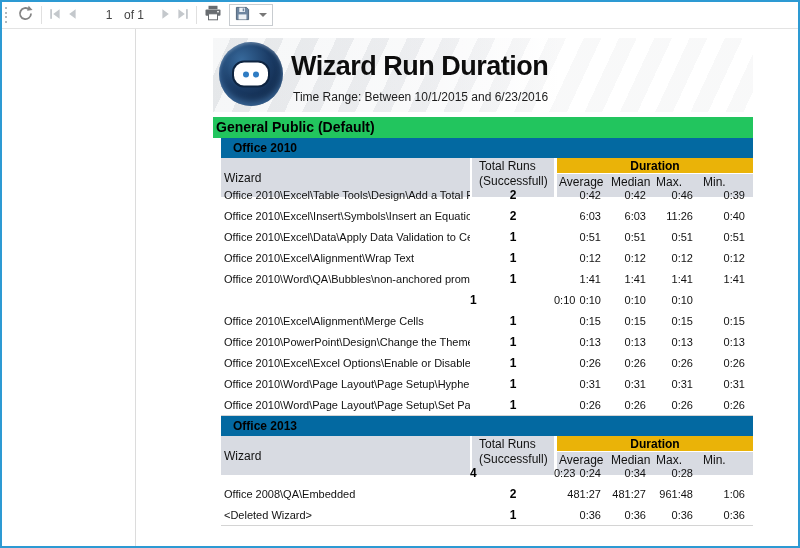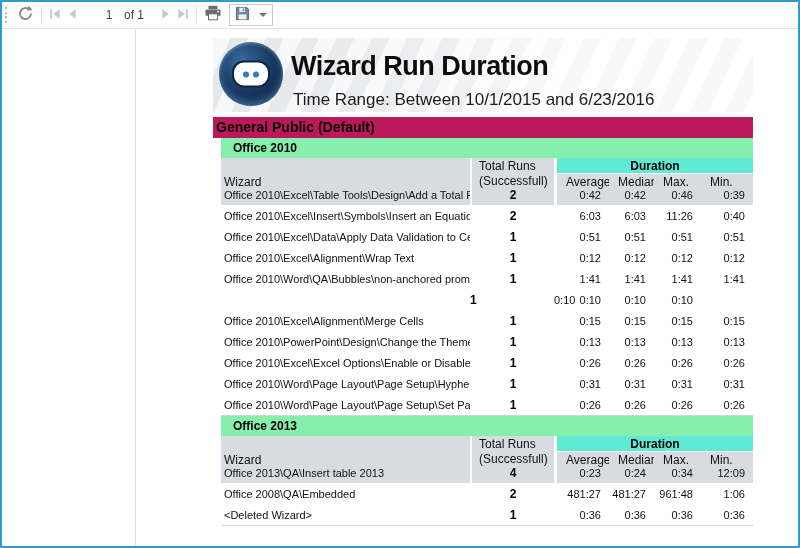--- a/index.html
+++ b/index.html
@@ -32,38 +32,38 @@
     background:repeating-linear-gradient(115deg, rgba(255,255,255,.55) 0 16px, rgba(120,125,135,.05) 16px 32px);
     pointer-events:none; }
   .logo { position:absolute; left:6px; top:4px; width:64px; height:64px; border-radius:50%;
     background:radial-gradient(circle at 35% 28%, #37699b 0%, #1b3c66 45%, #0a1c36 100%);
     box-shadow:inset 0 -4px 7px rgba(90,150,210,.55), inset 0 2px 3px rgba(255,255,255,.25); }
   .logo .plate { position:absolute; left:50%; top:50%; transform:translate(-50%,-50%);
     width:38px; height:27px; background:#fff; border:2px solid #0e2440; border-radius:12px;
     display:flex; align-items:center; justify-content:center; gap:4px; }
   .logo .plate i { width:6px; height:6px; border-radius:50%; background:#2e7cc3; }
   .rtitle { position:absolute; left:78px; top:13px; font-size:27px; font-weight:bold; color:#0d0d0d; letter-spacing:-.5px; white-space:nowrap; }
-  .rsub { position:absolute; left:80px; top:52px; font-size:17px; color:#1c1c1c; white-space:nowrap; }
-
-  
-  .band1 { height:21px; background:#be185d; font-size:14px; font-weight:bold; color:#000; padding:2px 0 0 3px; }
+  .rsub { position:absolute; left:80px; top:52px; font-size:12px; color:#1c1c1c; white-space:nowrap; }
+
+  
+  .band1 { height:21px; background:#22c55e; font-size:14px; font-weight:bold; color:#000; padding:2px 0 0 3px; }
   .section { margin-left:8px; width:532px; }
   .section + .section { }
-  .band2 { height:20px; background:#86efac; font-size:12px; font-weight:bold; color:#000; padding:3px 0 0 12px; }
+  .band2 { height:20px; background:#0369a1; font-size:12px; font-weight:bold; color:#000; padding:3px 0 0 12px; }
 
   
   .thead { display:grid; grid-template-columns:249px 2px 82px 3px 196px; height:26px; }
   .hc { background:#d8dbe2; font-size:12px; color:#111; }
   .hc.wiz { display:flex; align-items:center; padding-left:3px; }
-  .hc.runs { line-height:15px; padding:1px 0 16px 7px; }
+  .hc.runs { line-height:15px; padding:1px 0 8px 7px; }
   .gap { background:transparent; }
   .durgroup { display:flex; flex-direction:column; }
-  .durtitle { background:#5eead4; font-size:12px; font-weight:bold; text-align:center; height:16px; padding-top:1px; border-bottom:1px solid #fff; }
+  .durtitle { background:#eab308; font-size:12px; font-weight:bold; text-align:center; height:16px; padding-top:1px; border-bottom:1px solid #fff; }
   .subs { display:grid; grid-template-columns:52px 45px 47px 52px; flex:1; }
-  .subs .hc { padding:1px 0 0 9px; }
+  .subs .hc { padding:1px 0 0 2px; }
 
   
   .rows { border-bottom:1px solid #d4d4d4; }
   .trow { display:grid; grid-template-columns:249px 2px 82px 3px 52px 45px 47px 52px; height:21px; align-items:center; }
   .tc.wiz { font-size:11px; color:#111; padding-left:3px; white-space:nowrap; overflow:hidden; }
   .tc.runs { font-size:12px; font-weight:bold; text-align:center; color:#000; }
   .tc.dur { font-size:11px; text-align:right; padding-right:8px; color:#111; }
 </style>
 </head>
 <body>
@@ -317,28 +317,27 @@
                   <div class="subs">
                     <div class="hc">Average</div>
                     <div class="hc">Median</div>
                     <div class="hc">Max.</div>
                     <div class="hc">Min.</div>
                   </div>
                 </div>
               </div>
               <div class="rows">
                 <div class="trow">
-                  <div class="tc wiz">Office 2013\QA\Insert table 2013</div>
                   <div class="gap"></div>
                   <div class="tc runs">4</div>
                   <div class="gap"></div>
                   <div class="tc dur">0:23</div>
                   <div class="tc dur">0:24</div>
                   <div class="tc dur">0:34</div>
-                  <div class="tc dur">12:09</div>
+                  <div class="tc dur">0:28</div>
                 </div>
                 <div class="trow">
                   <div class="tc wiz">Office 2008\QA\Embedded</div>
                   <div class="gap"></div>
                   <div class="tc runs">2</div>
                   <div class="gap"></div>
                   <div class="tc dur">481:27</div>
                   <div class="tc dur">481:27</div>
                   <div class="tc dur">961:48</div>
                   <div class="tc dur">1:06</div>

